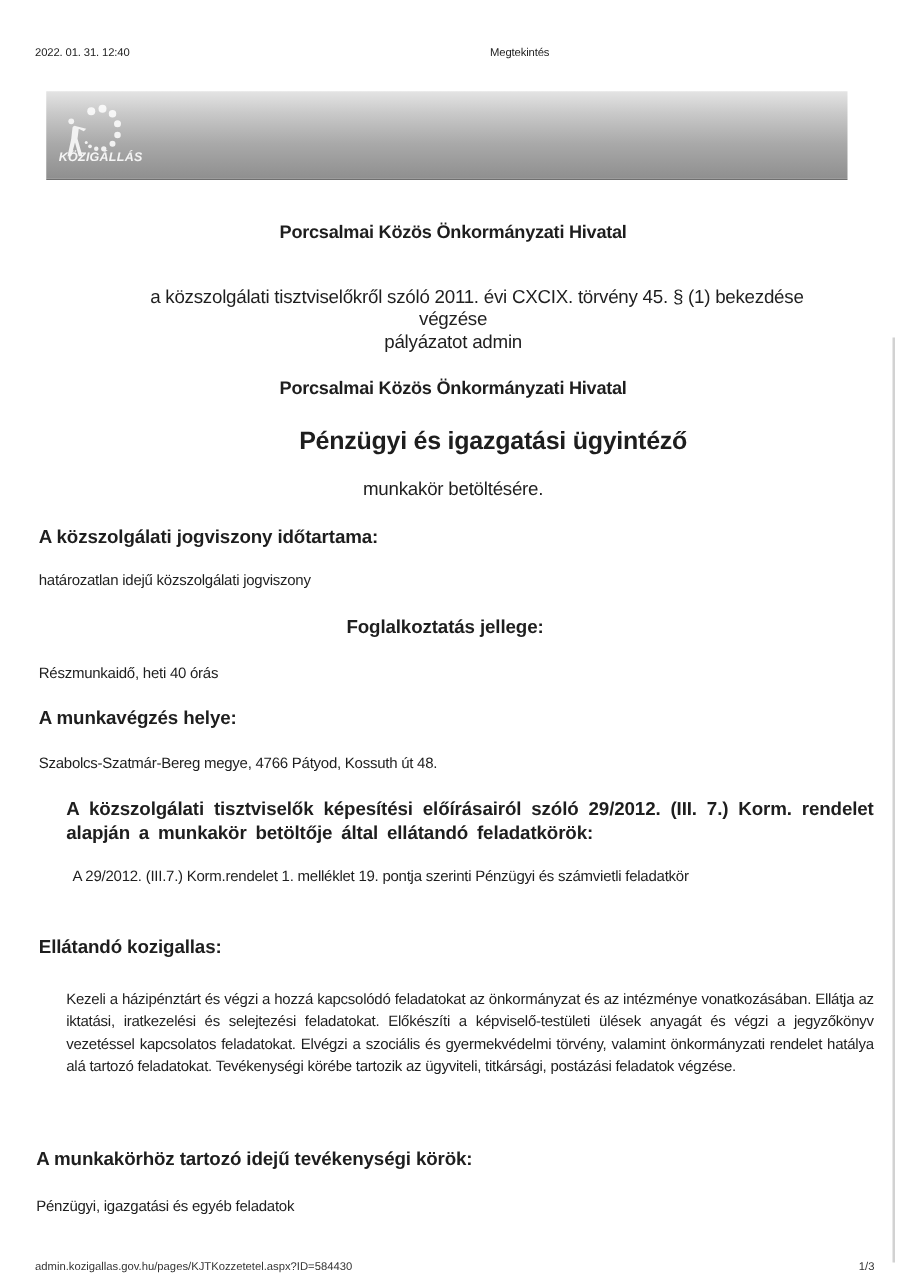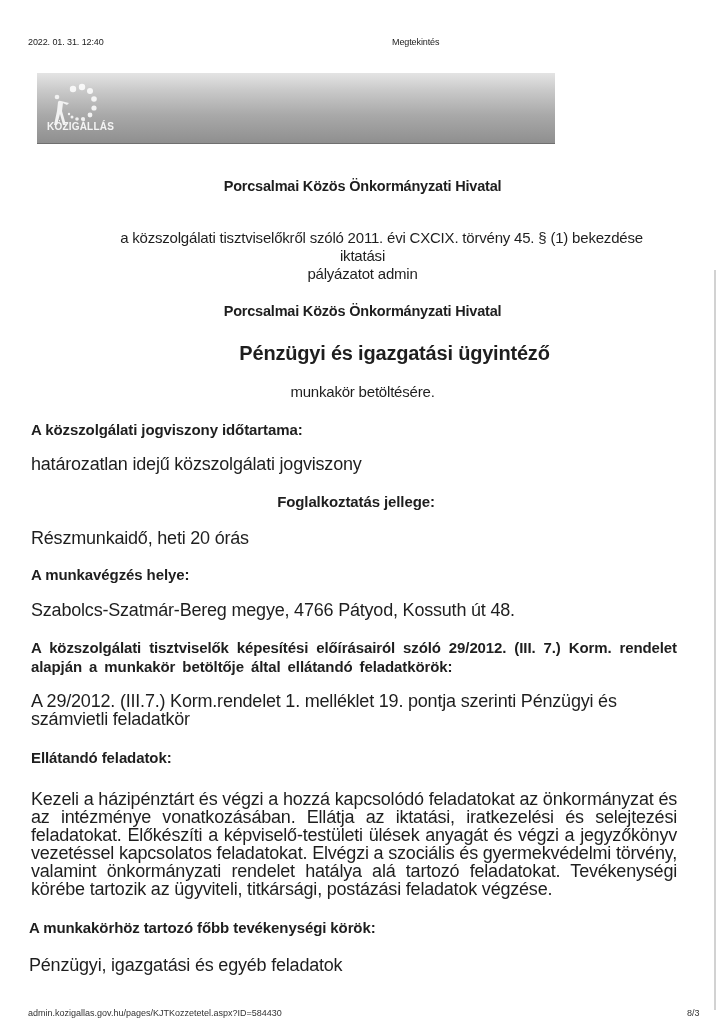--- a/index.html
+++ b/index.html
@@ -7,39 +7,40 @@
     width: 725px; height: 1024px; position: relative; overflow: hidden;
     background: #ffffff; color: #1e1e1e;
     font-family: "Liberation Sans", sans-serif;
   }
   .abs { position: absolute; }
   .hdr-small { font-size: 9px; color: #222; letter-spacing: -0.1px; }
   #print-date { left: 28px; top: 37px; }
   #print-title { left: 392px; top: 37px; }
 
   #banner {
-    left: 37px; top: 73px; width: 518px; height: 70px;
+    left: 37px; top: 73px; width: 641px; height: 70px;
     background: linear-gradient(to bottom, #e4e4e4 0%, #c9c9c9 25%, #a9a9a9 60%, #8f8f8f 100%);
     border-bottom: 1px solid #6f6f6f;
+    font-style: italic;
   }
   #logo { left: 10px; top: 8px; width: 70px; height: 60px; }
   #logo-text {
     position: absolute; left: 10px; top: 48px;
     font-size: 10px; font-weight: bold; color: #f4f4f4; letter-spacing: 0.2px;
   }
 
   .center { left: 0; width: 725px; text-align: center; }
   .org { font-size: 14.5px; font-weight: bold; letter-spacing: -0.2px; }
   .body15 { font-size: 15px; line-height: 18px; letter-spacing: -0.2px; }
   .position-title { font-size: 20px; font-weight: bold; letter-spacing: -0.2px; }
 
   .left { left: 31px; width: 650px; }
   .h { font-size: 15px; font-weight: bold; line-height: 19px; letter-spacing: -0.1px; }
-  .p { font-size: 18px; line-height: 18px; letter-spacing: -0.2px; }
-  .justify { text-align: justify; }
+  .p { font-size: 12px; line-height: 18px; letter-spacing: -0.2px; }
+  .justify { text-align: justify; margin-left: 22px; }
 
   #scroll-line { left: 714px; top: 270px; width: 2px; height: 740px; background: #d2d2d2; }
 
   #footer-url { left: 28px; top: 1008px; font-size: 9px; color: #333; }
   #footer-page { left: 687px; top: 1008px; font-size: 9px; color: #333; }
 </style>
 </head>
 <body>
 
 <div id="print-date" class="abs hdr-small">2022. 01. 31. 12:40</div>
@@ -61,43 +62,43 @@
     </g>
     <path d="M6 17 L20 24 L22 22 L14 20 Q12 19 11 21 L10 30 L7 44 L10 44 L13 33 L16 44 L19 44 L15 30 L16 22 Z" fill="#f2f2f2"></path>
     <circle cx="10" cy="16" r="2.3" fill="#f2f2f2"></circle>
   </svg>
   <div id="logo-text">KÖZIGÁLLÁS</div>
 </div>
 
 <div class="abs center org" style="top:178px;">Porcsalmai Közös Önkormányzati Hivatal</div>
 
 <div class="abs center body15" style="top:229px;padding-left:19px;">a közszolgálati tisztviselőkről szóló 2011. évi CXCIX. törvény 45. § (1) bekezdése</div>
-<div class="abs center body15" style="top:247px;">iktatási</div>
+<div class="abs center body15" style="top:247px;">végzése</div>
 <div class="abs center body15" style="top:265px;">pályázatot admin</div>
 
 <div class="abs center org" style="top:303px;">Porcsalmai Közös Önkormányzati Hivatal</div>
 
 <div class="abs center position-title" style="top:342px;margin-left:32px;">Pénzügyi és igazgatási ügyintéző</div>
 
 <div class="abs center body15" style="top:383px;">munkakör betöltésére.</div>
 
 <div class="abs left h" style="top:420px;">A közszolgálati jogviszony időtartama:</div>
 <div class="abs left p" style="top:455px;">határozatlan idejű közszolgálati jogviszony</div>
 
 <div class="abs left h" style="top:492px;text-align:center;">Foglalkoztatás jellege:</div>
-<div class="abs left p" style="top:529px;">Részmunkaidő, heti 20 órás</div>
+<div class="abs left p" style="top:529px;">Részmunkaidő, heti 40 órás</div>
 
 <div class="abs left h" style="top:565px;">A munkavégzés helye:</div>
 <div class="abs left p" style="top:601px;">Szabolcs-Szatmár-Bereg megye, 4766 Pátyod, Kossuth út 48.</div>
 
 <div class="abs left h justify" style="top:638px; width:646px; word-spacing:3px;">A közszolgálati tisztviselők képesítési előírásairól szóló 29/2012. (III. 7.) Korm. rendelet alapján a munkakör betöltője által ellátandó feladatkörök:</div>
-<div class="abs left p" style="top:692px; width:640px;">A 29/2012. (III.7.) Korm.rendelet 1. melléklet 19. pontja szerinti Pénzügyi és számvietli feladatkör</div>
+<div class="abs left p" style="top:692px; width:640px;margin-left:27px;">A 29/2012. (III.7.) Korm.rendelet 1. melléklet 19. pontja szerinti Pénzügyi és számvietli feladatkör</div>
 
-<div class="abs left h" style="top:748px;">Ellátandó feladatok:</div>
+<div class="abs left h" style="top:748px;">Ellátandó kozigallas:</div>
 <div class="abs left p justify" style="top:790px; width:646px;">Kezeli a házipénztárt és végzi a hozzá kapcsolódó feladatokat az önkormányzat és az intézménye vonatkozásában. Ellátja az iktatási, iratkezelési és selejtezési feladatokat. Előkészíti a képviselő-testületi ülések anyagát és végzi a jegyzőkönyv vezetéssel kapcsolatos feladatokat. Elvégzi a szociális és gyermekvédelmi törvény, valamint önkormányzati rendelet hatálya alá tartozó feladatokat. Tevékenységi körébe tartozik az ügyviteli, titkársági, postázási feladatok végzése.</div>
 
-<div class="abs left h" style="top:918px; left:29px;">A munkakörhöz tartozó főbb tevékenységi körök:</div>
+<div class="abs left h" style="top:918px; left:29px;">A munkakörhöz tartozó idejű tevékenységi körök:</div>
 <div class="abs left p" style="top:956px; left:29px;">Pénzügyi, igazgatási és egyéb feladatok</div>
 
 <div id="scroll-line" class="abs"></div>
 
 <div id="footer-url" class="abs">admin.kozigallas.gov.hu/pages/KJTKozzetetel.aspx?ID=584430</div>
-<div id="footer-page" class="abs">8/3</div>
+<div id="footer-page" class="abs">1/3</div>
 
 </body></html>

